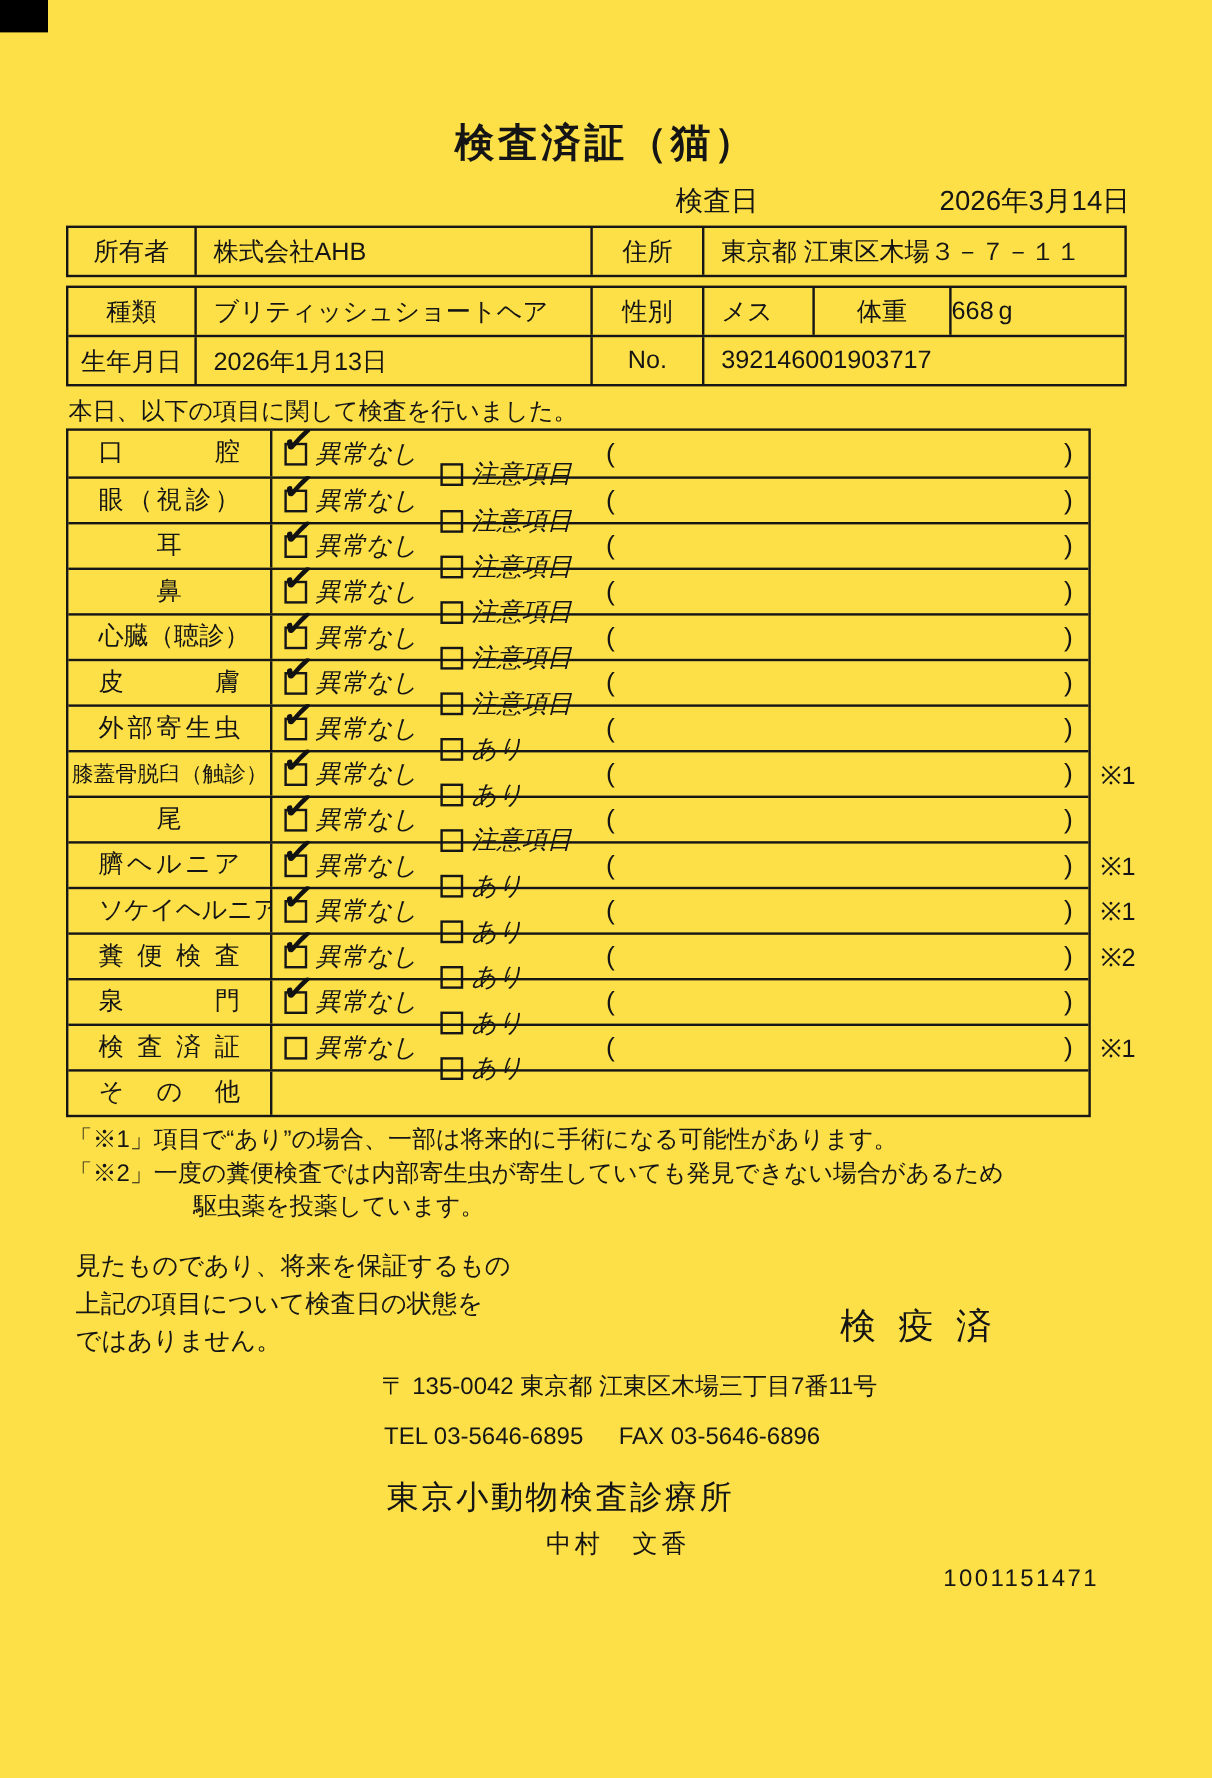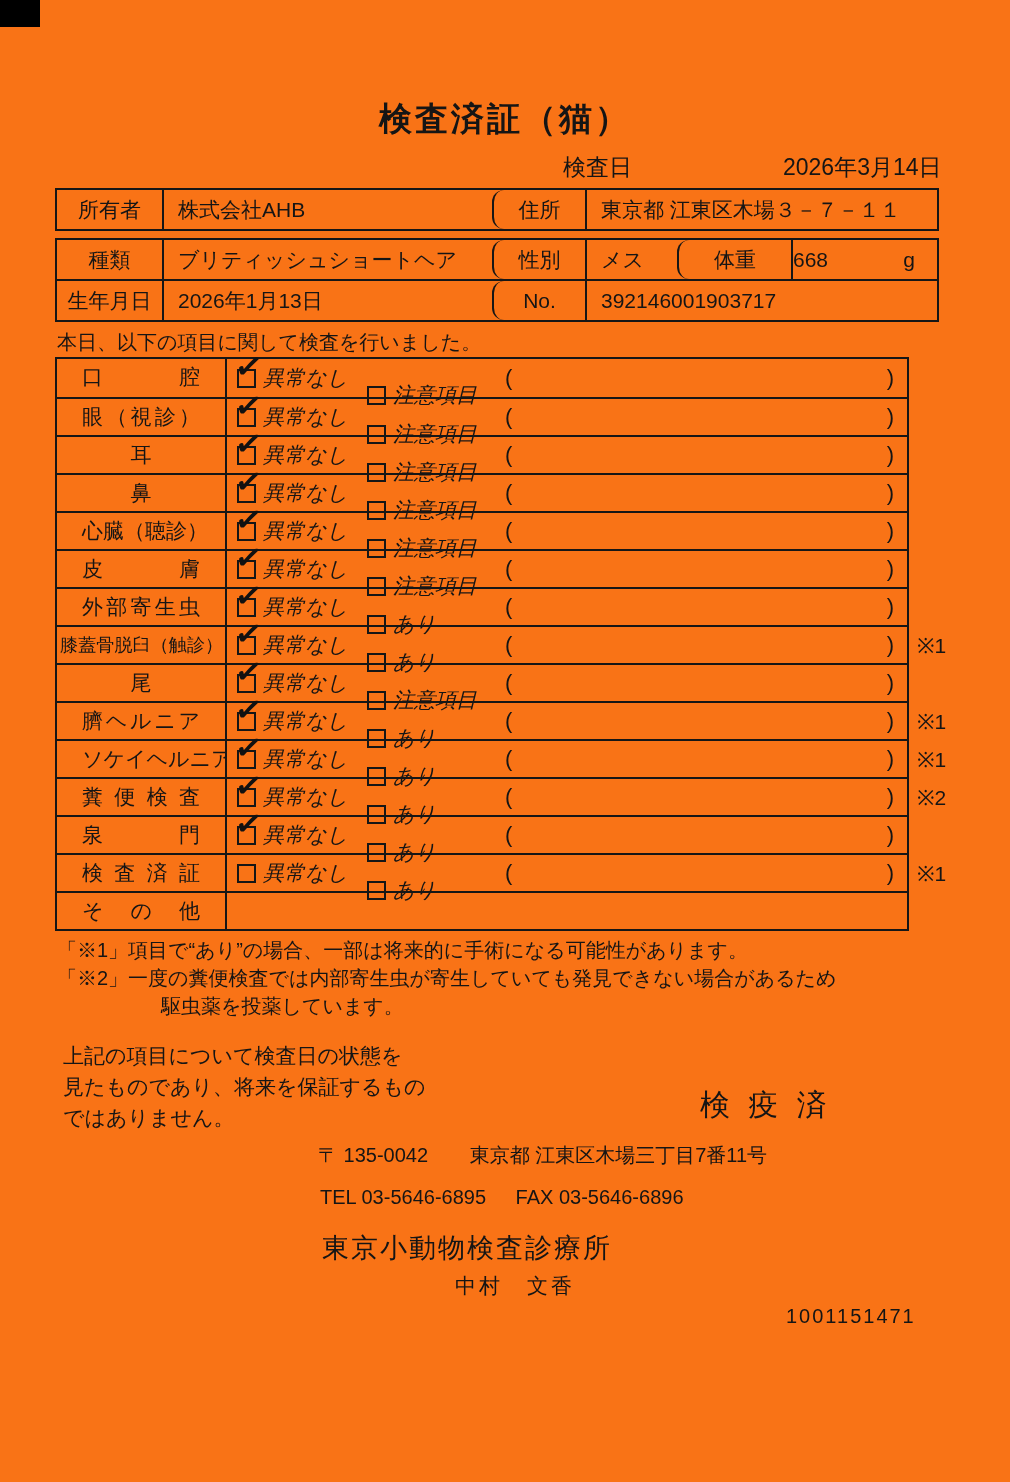--- a/index.html
+++ b/index.html
@@ -1,40 +1,40 @@
 <!DOCTYPE html>
 <html><head>
 <meta charset="utf-8">
 <style>
   html,body{margin:0;padding:0;background:#e9e9e9;}
-  .page{position:relative;width:1010px;height:1482px;background:#f97316;
+  .page{position:relative;width:1010px;height:1482px;background:#fde047;
         font-family:"Liberation Sans",sans-serif;color:#151515;overflow:hidden;}
   .corner-mark{position:absolute;left:0;top:0;width:40px;height:27px;background:#000;}
 
   .title{position:absolute;top:97px;left:0;width:1010px;text-align:center;
          font-size:33px;font-weight:bold;letter-spacing:3px;}
   .date-label{position:absolute;left:563px;top:152px;font-size:23px;}
   .date-value{position:absolute;left:783px;top:152px;font-size:23px;}
 
   .tbl{position:absolute;left:55px;width:884px;border:2px solid #161616;box-sizing:border-box;}
   .owner-tbl{top:188px;}
   .animal-tbl{top:238px;}
   .trow{display:flex;align-items:stretch;height:39px;}
   .trow + .trow{border-top:2px solid #161616;}
   .tcell{box-sizing:border-box;display:flex;align-items:center;font-size:21px;white-space:nowrap;overflow:hidden;}
   .tcell + .tcell{border-left:2px solid #161616;}
-  .lab{justify-content:center;border-radius:12px;}
+  .lab{justify-content:center;}
   .val{padding-left:14px;}
   .w105{width:105px;flex:none;}
   .w330{width:330px;flex:none;}
   .w93{width:93px;flex:none;}
   .w92{width:92px;flex:none;}
   .w95{width:114px;flex:none;}
   .flex1{flex:1;}
-  .weight{justify-content:space-between;gap:16px;padding-right:22px;}
+  .weight{justify-content:flex-start;gap:4px;padding-right:22px;}
 
   .intro{position:absolute;left:57px;top:329px;font-size:20px;}
 
   .checklist{position:absolute;left:55px;top:357px;width:854px;border:2px solid #161616;box-sizing:border-box;}
   .crow{display:flex;height:38px;box-sizing:border-box;position:relative;}
   .crow + .crow{border-top:2px solid #161616;}
   .item{width:170px;flex:none;border-right:2px solid #161616;box-sizing:border-box;
         padding:0 25px;font-size:21px;line-height:35px;
         text-align:justify;text-align-last:justify;overflow:hidden;white-space:nowrap;}
   .item.single{text-align:center;text-align-last:center;}
@@ -53,21 +53,21 @@
         font-size:21px;white-space:nowrap;}
 
   .footnotes{position:absolute;left:57px;top:936px;font-size:20px;line-height:28px;}
   .footnotes .indent{padding-left:104px;}
 
   .disclaimer{position:absolute;left:63px;top:1040px;font-size:21px;line-height:31px;}
 
   .stamp{position:absolute;left:700px;top:1085px;font-size:30px;font-weight:normal;letter-spacing:5px;}
 
   .postal-line{position:absolute;left:318px;top:1142px;font-size:20px;}
-  .postal-line .addr{margin-left:36px;}
+  .postal-line .addr{}
   .tel-line{position:absolute;left:320px;top:1186px;font-size:20px;}
   .tel-line .fax{margin-left:24px;}
   .clinic-name{position:absolute;left:322px;top:1230px;font-size:27px;letter-spacing:2px;}
   .person{position:absolute;left:455px;top:1272px;font-size:21px;letter-spacing:3px;}
   .serial{position:absolute;left:786px;top:1305px;font-size:20px;letter-spacing:2px;}
 </style>
 </head>
 <body>
 
 <div class="page">
@@ -384,22 +384,22 @@
       </div>
     </div>
 
   <div class="footnotes">
     <div>「※1」項目で“あり”の場合、一部は将来的に手術になる可能性があります。</div>
     <div>「※2」一度の糞便検査では内部寄生虫が寄生していても発見できない場合があるため</div>
     <div class="indent">駆虫薬を投薬しています。</div>
   </div>
 
   <div class="disclaimer">
+    <div>見たものであり、将来を保証するもの</div>
     <div>上記の項目について検査日の状態を</div>
-    <div>見たものであり、将来を保証するもの</div>
     <div>ではありません。</div>
   </div>
 
   <div class="stamp">検 疫 済</div>
 
   <div class="postal-line">
     <span>〒 135-0042</span>
     <span class="addr">東京都 江東区木場三丁目7番11号</span>
   </div>
   <div class="tel-line">

